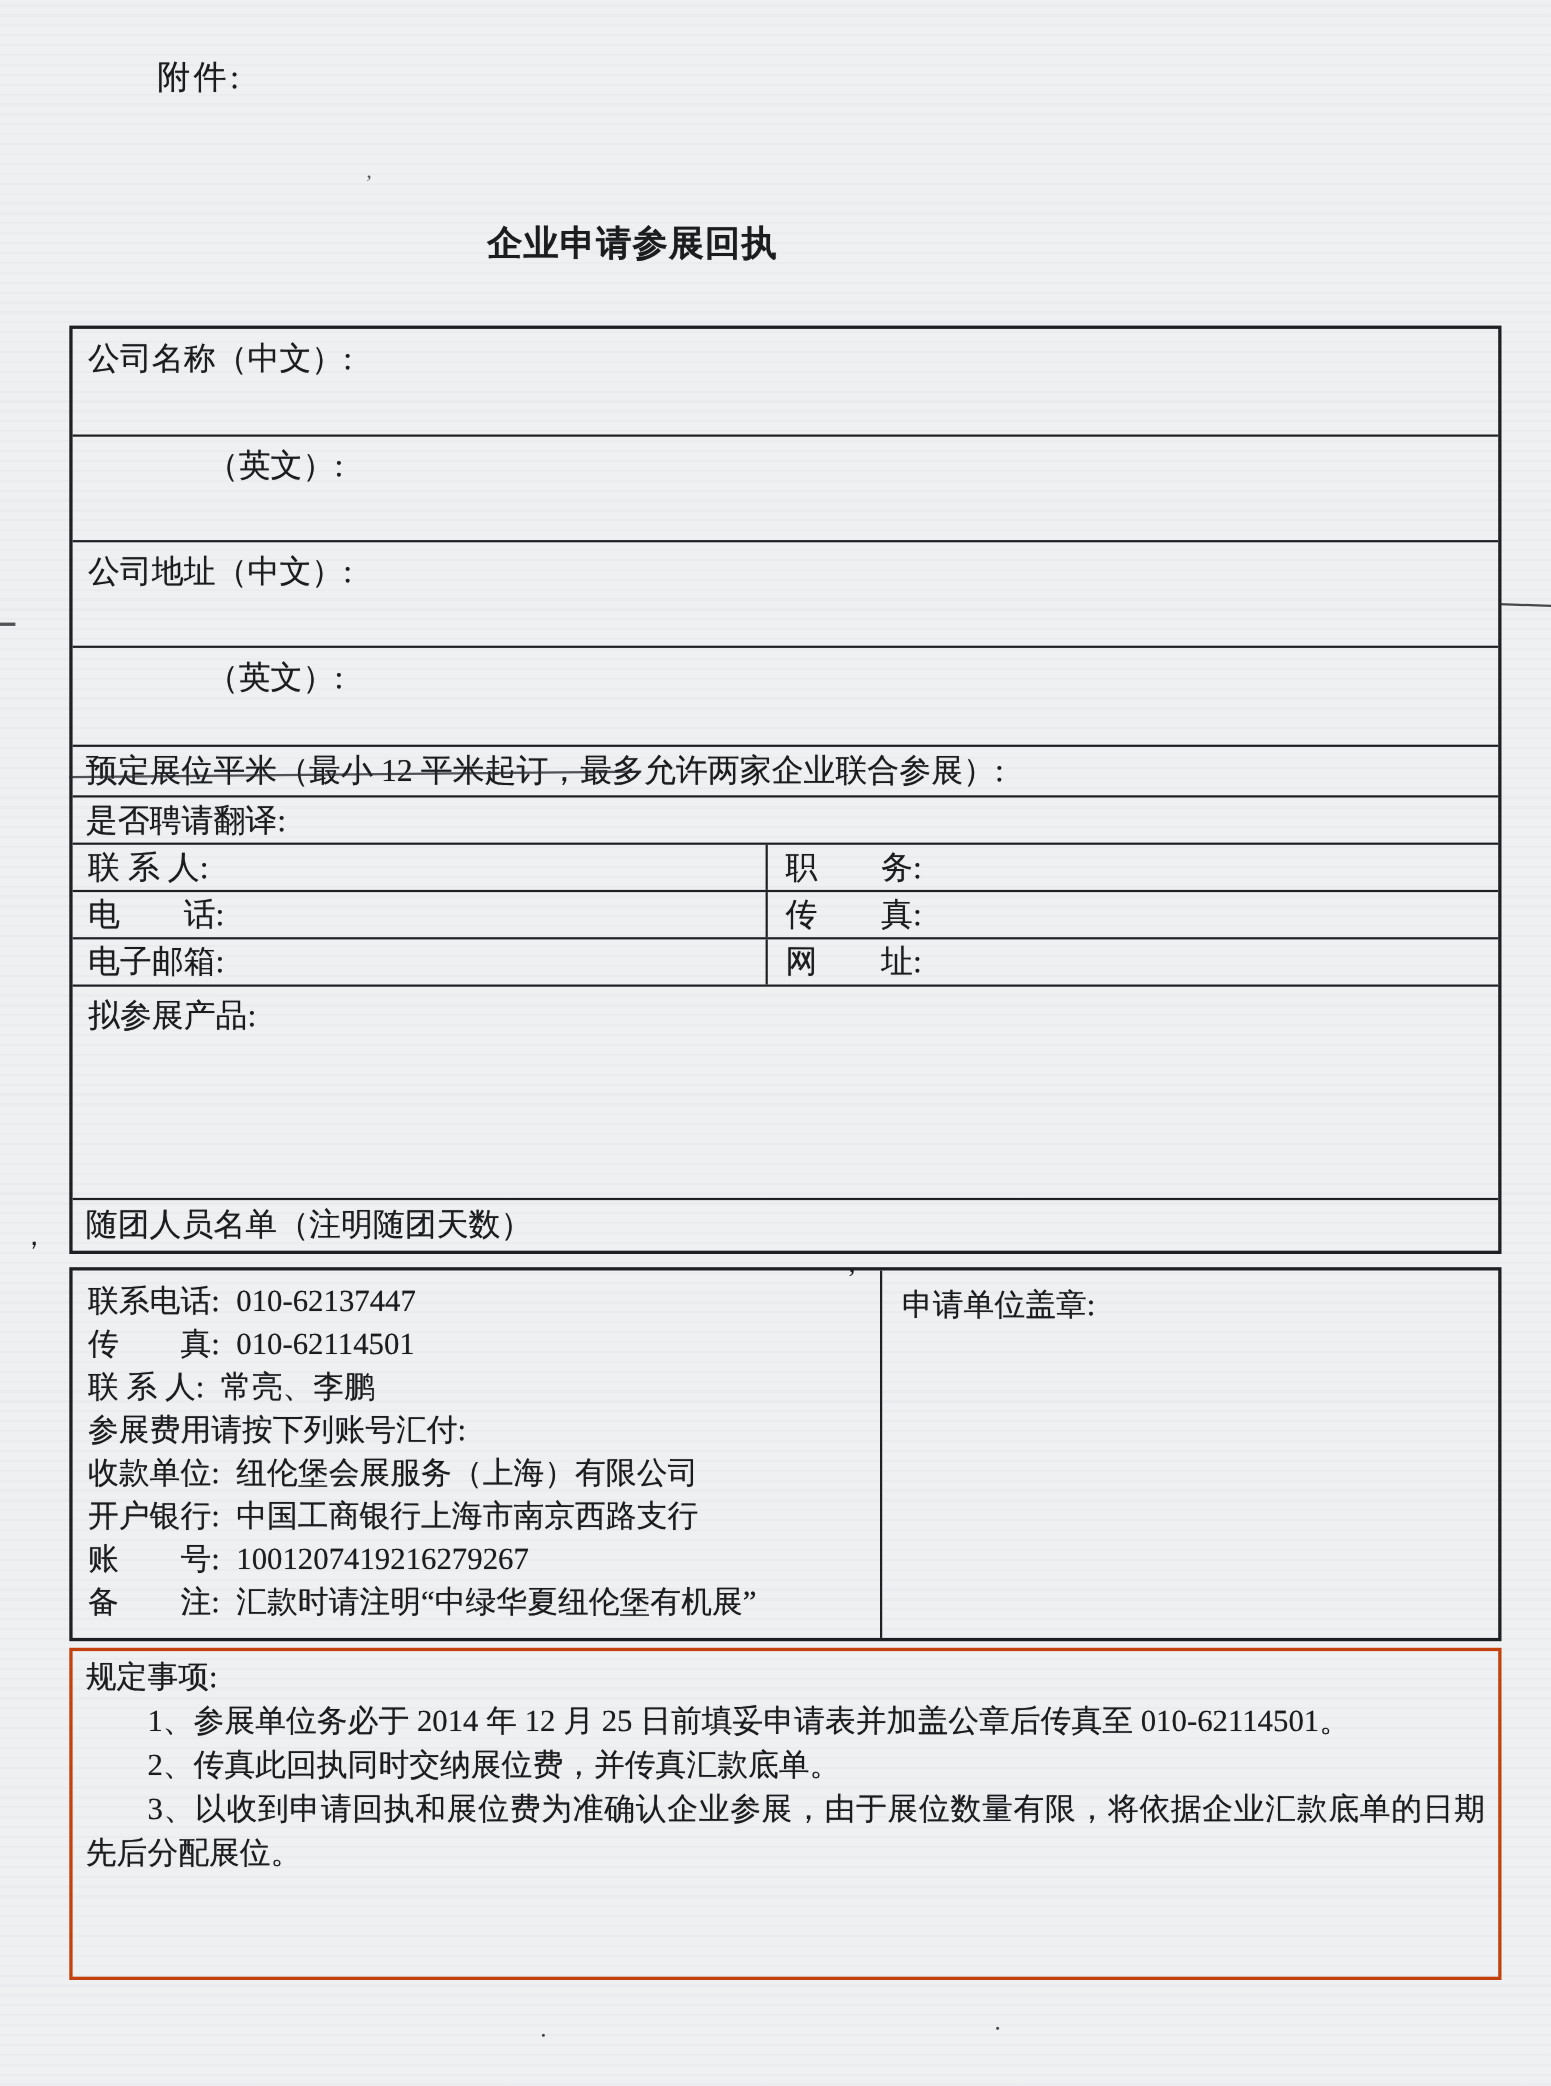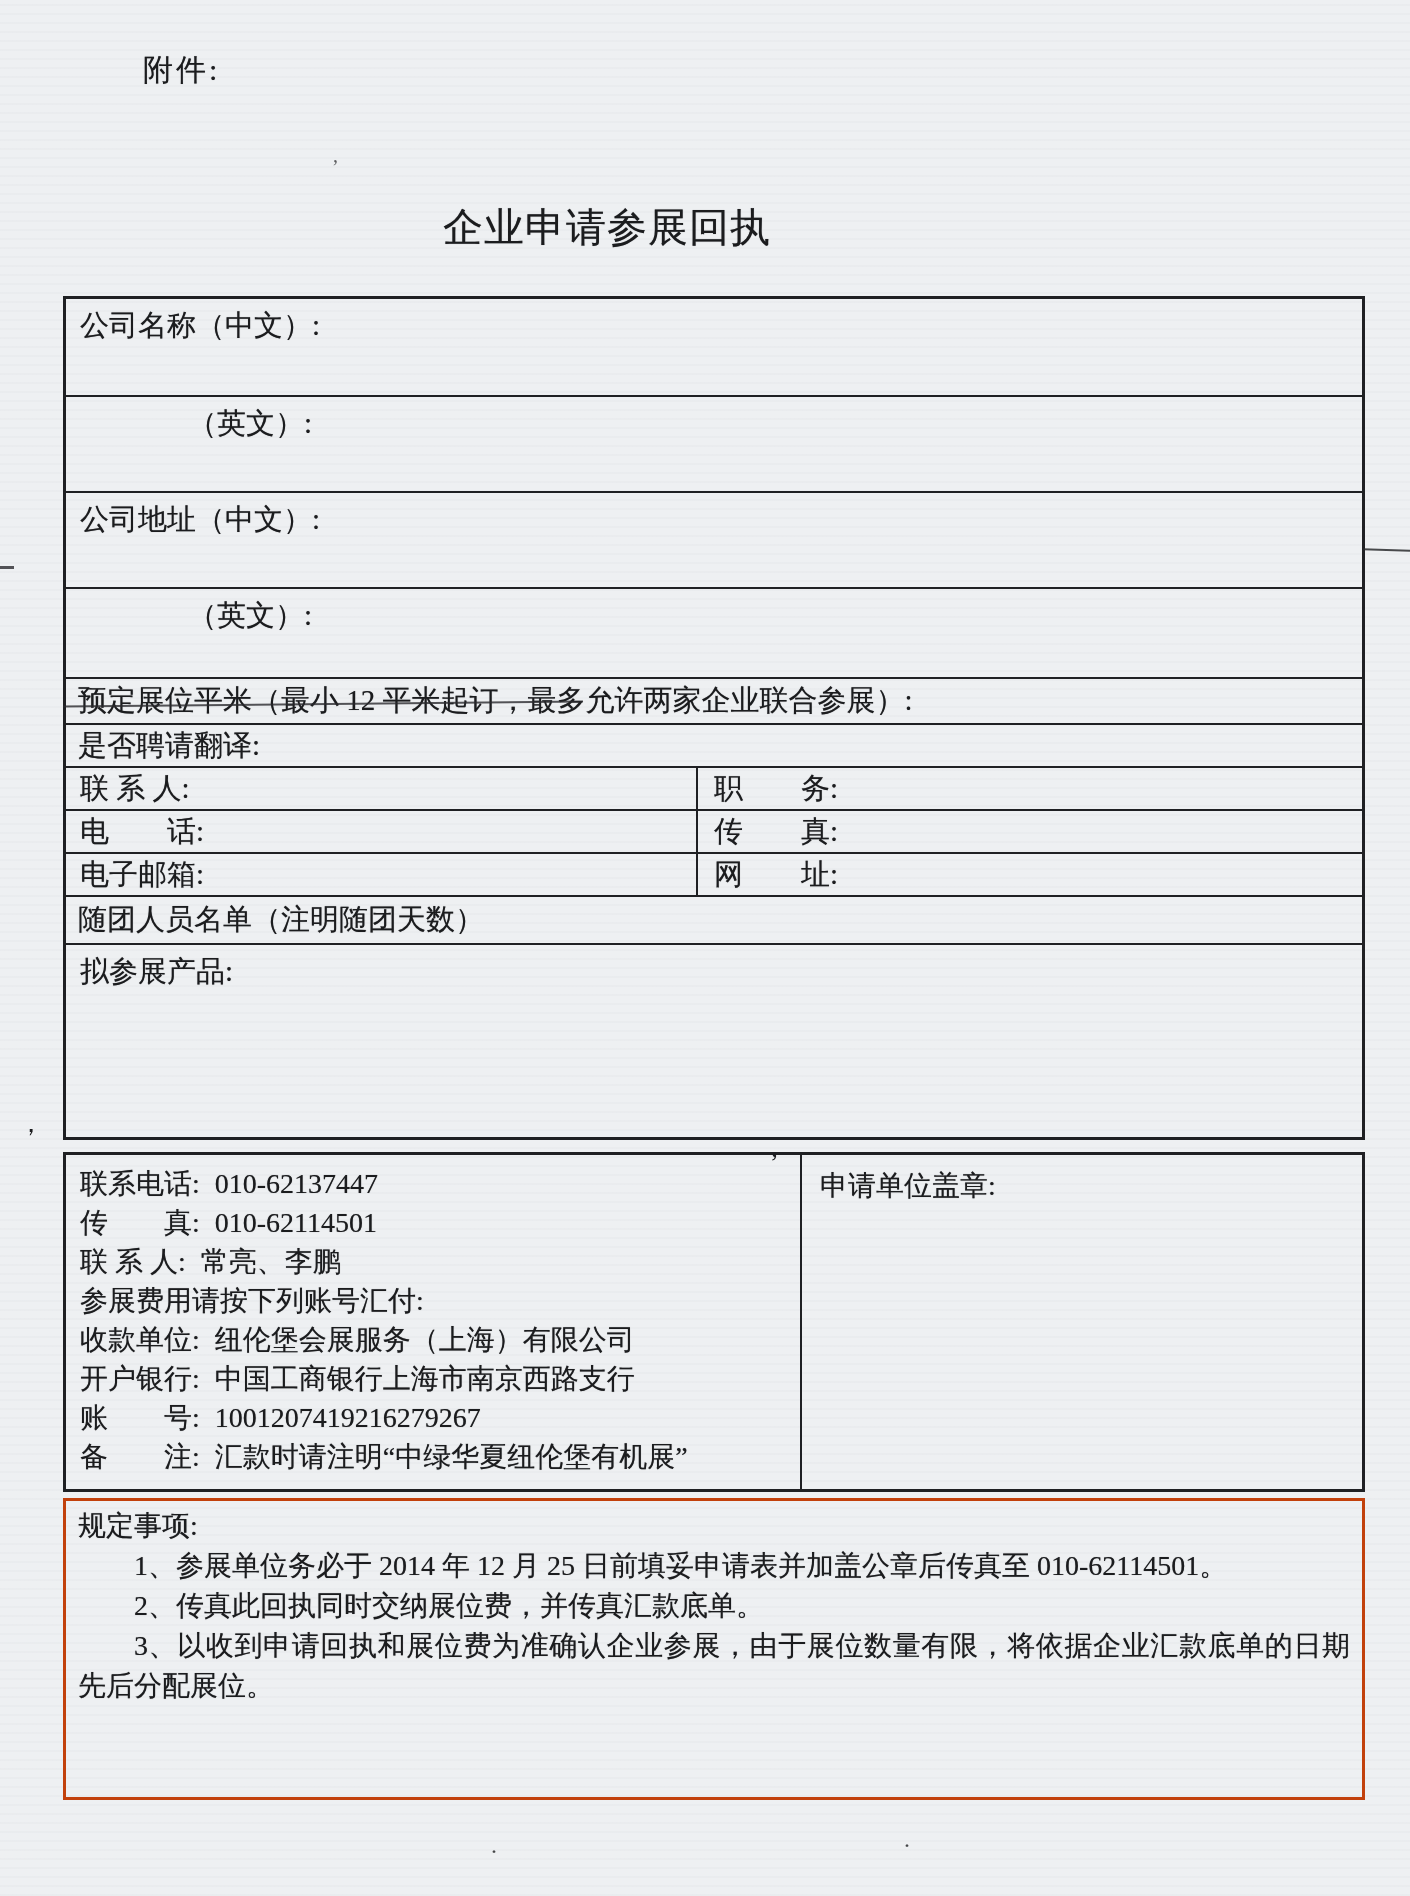--- a/index.html
+++ b/index.html
@@ -24,22 +24,22 @@
     position: absolute;
     left: 143px;
     top: 50px;
     font-size: 30px;
     letter-spacing: 3px;
   }
   .doc-title {
     position: absolute;
     left: 443px;
     top: 200px;
-    font-size: 40px;
-    font-weight: normal;
+    font-size: 32px;
+    font-weight: bold;
     letter-spacing: 1px;
     white-space: nowrap;
   }
   
   .form-table {
     position: absolute;
     left: 63px;
     top: 296px;
     width: 1302px;
     height: 844px;
@@ -189,26 +189,26 @@
 
   <div class="t-row h43 split">
     <div class="cell-l">
       <span class="ink">电子邮箱:</span>
     </div>
     <div class="cell-r">
       <span class="ink">网　　址:</span>
     </div>
   </div>
 
+  <div class="t-row grow">
+    <span class="ink">拟参展产品:</span>
+  </div>
+
   <div class="t-row h48 center">
     <span class="ink">随团人员名单（注明随团天数）</span>
-  </div>
-
-  <div class="t-row grow">
-    <span class="ink">拟参展产品:</span>
   </div>
 
 </div>
 
 <div class="pay-block">
   <div class="pay-left">
     <div class="pay-line">
       <span class="pay-label ink">联系电话:</span>
       <span class="pay-value ink">010-62137447</span>
     </div>

